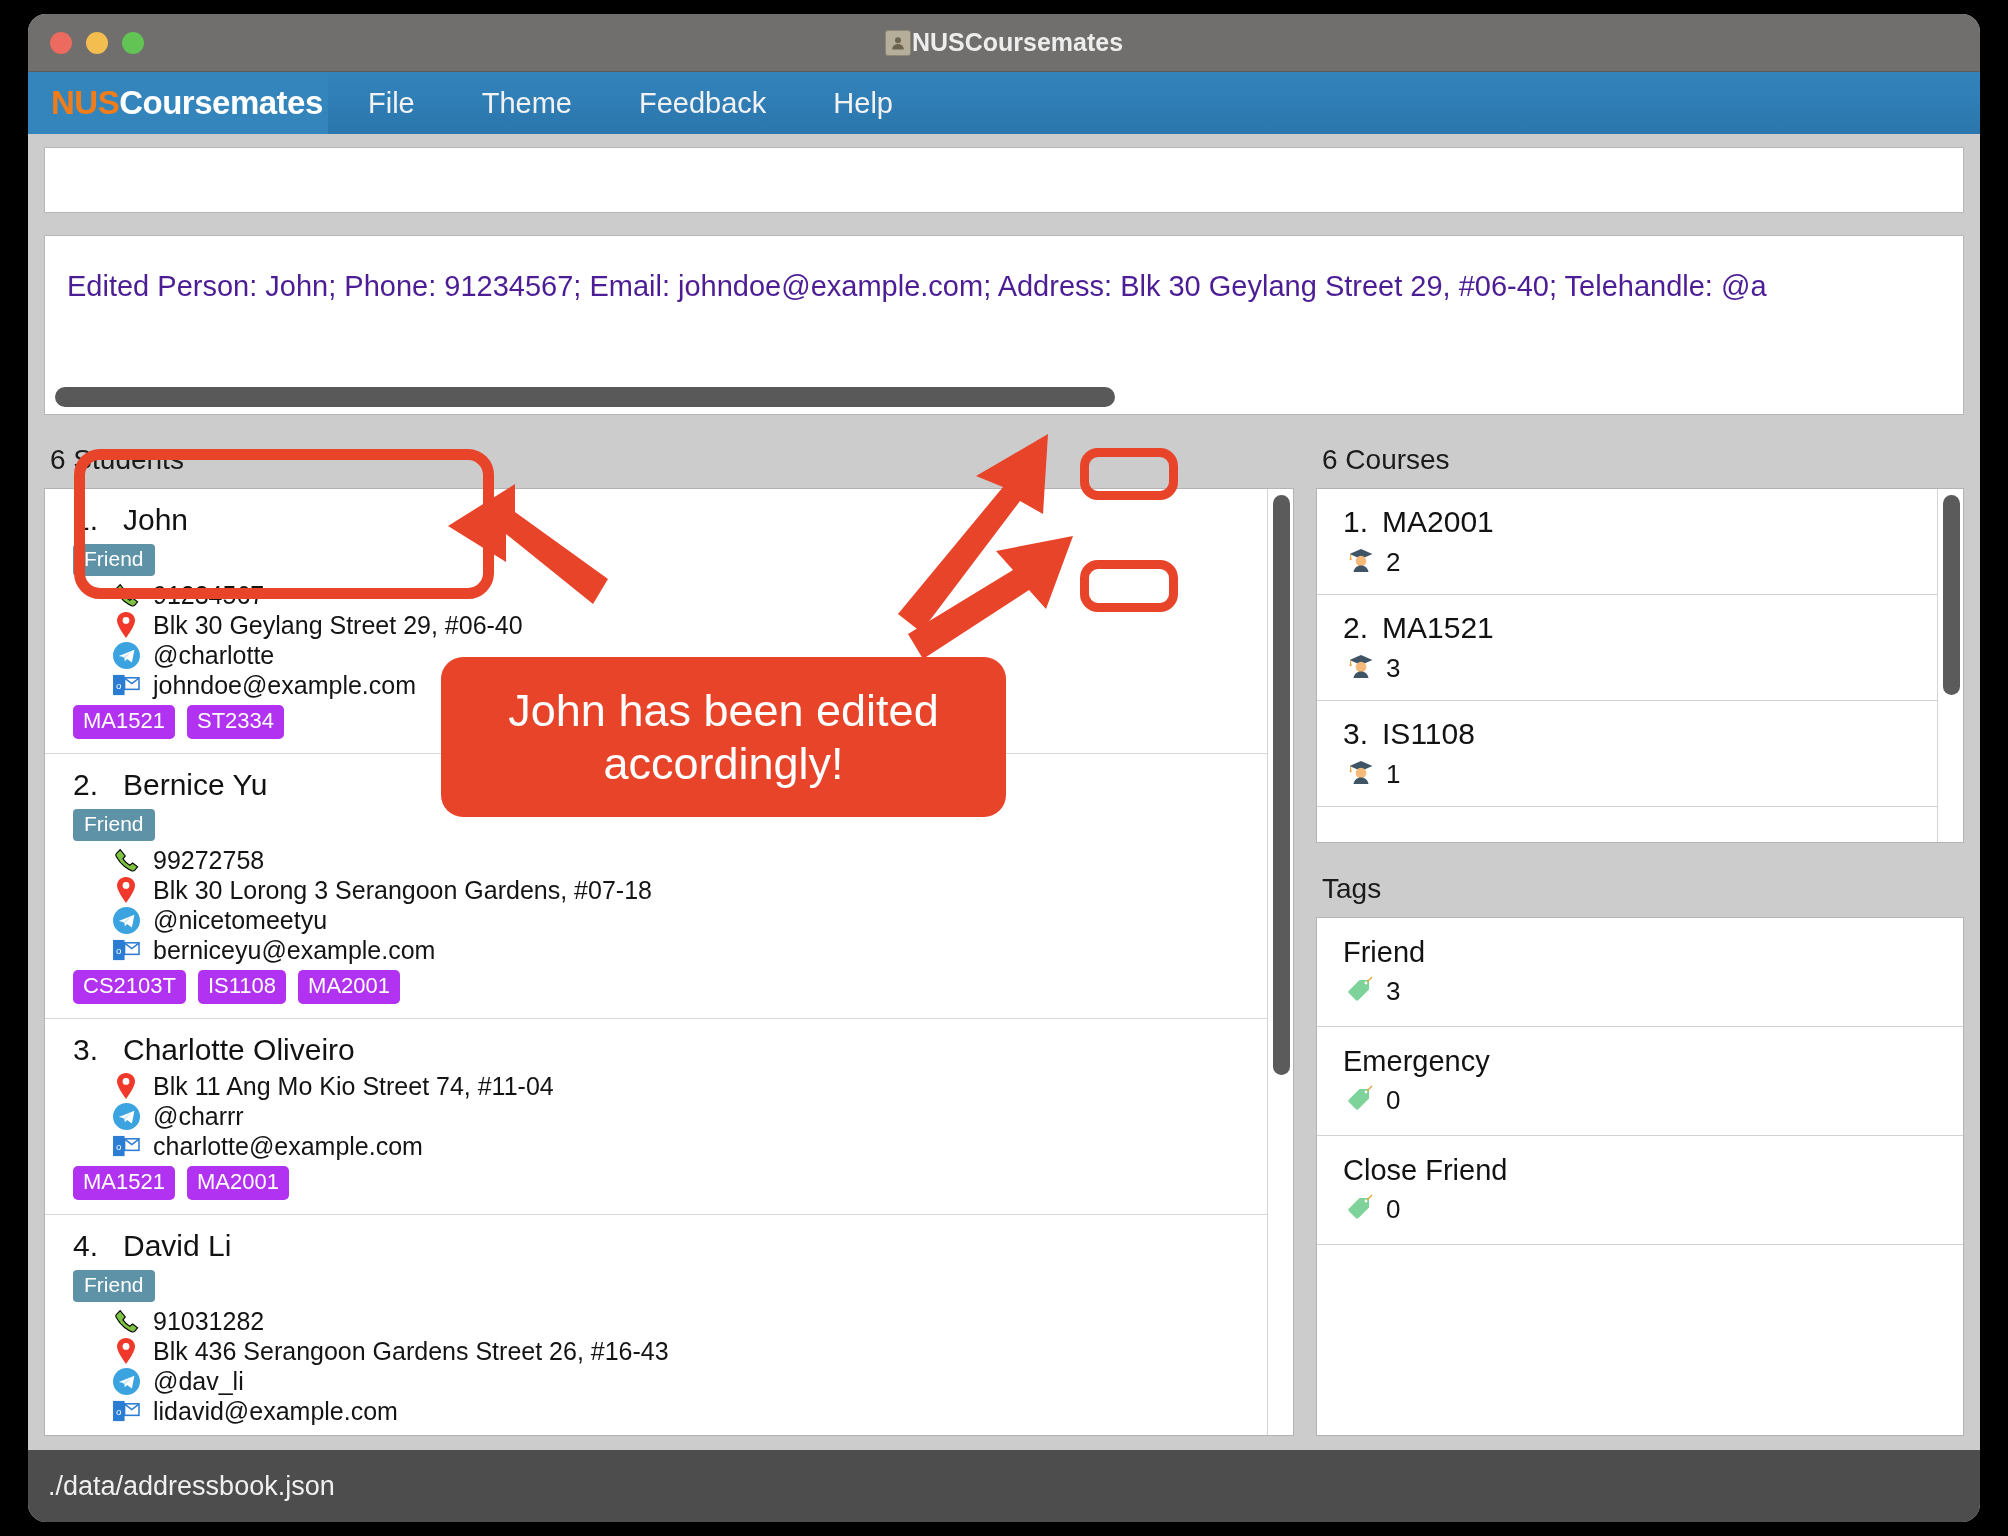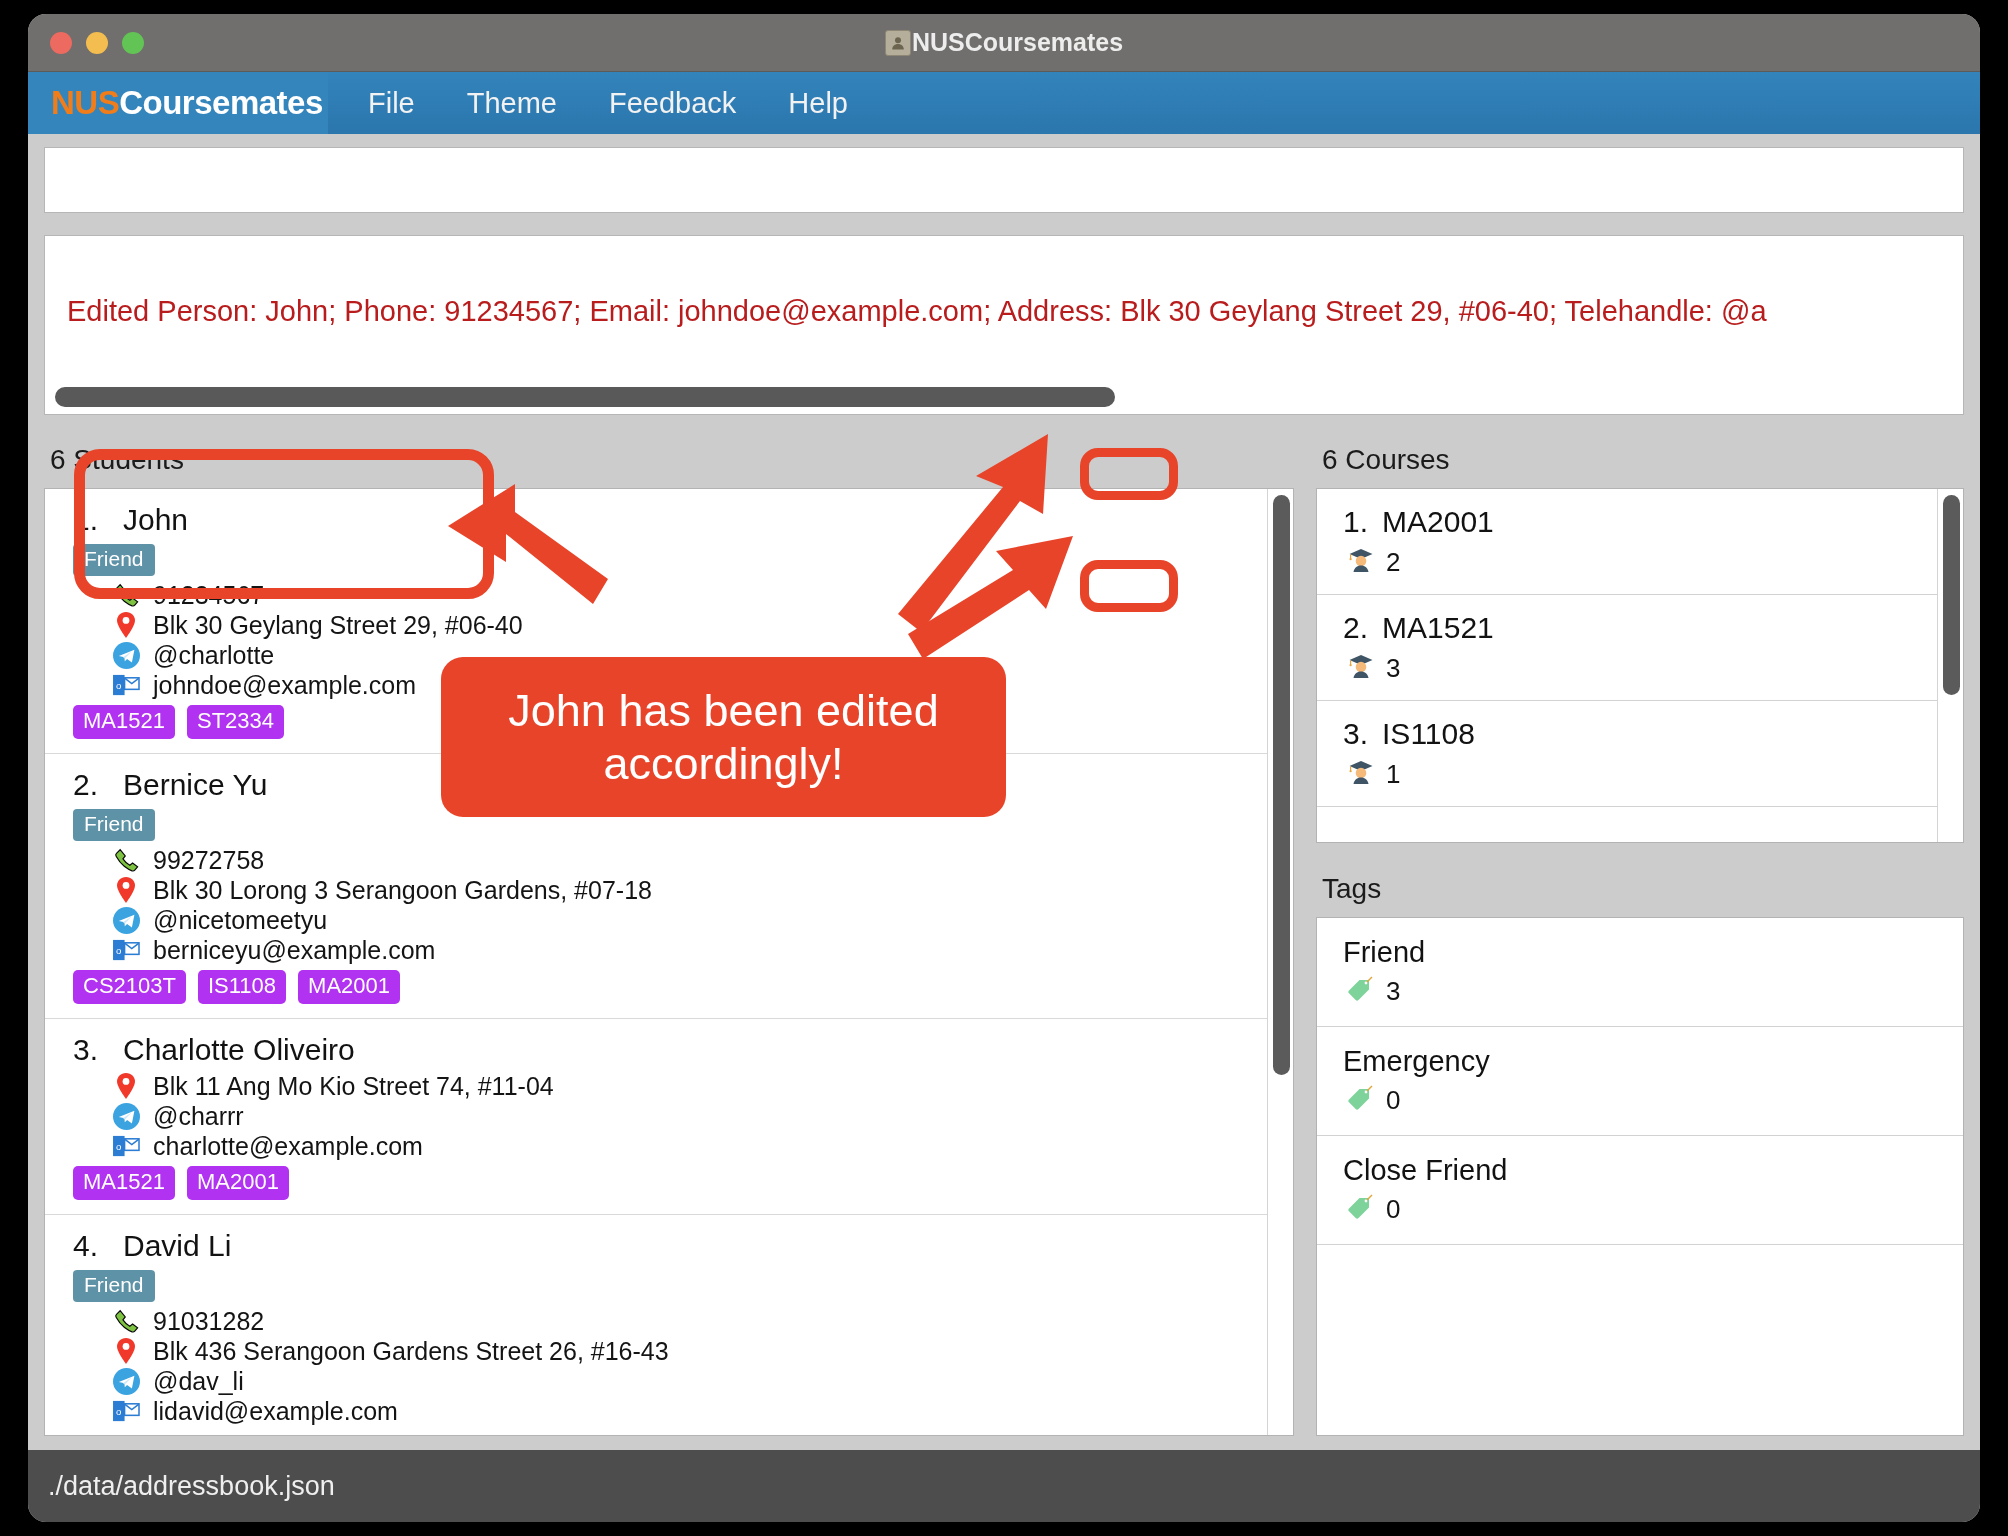--- a/index.html
+++ b/index.html
@@ -75,21 +75,21 @@
     letter-spacing: -0.5px;
   }
   #brand .nus { color: #f07d1a; }
   #brand .rest { color: #ffffff; }
   .menu-item {
     color: #f2f2f2;
     font-size: 29px;
     padding: 6px 22px;
     cursor: default;
   }
-  #menu-items { display: flex; align-items: flex-end; padding-left: 18px; gap: 8px; }
+  #menu-items { display: flex; align-items: flex-end; padding-left: 18px; gap: 23px; }
 
   
   #body {
     flex: 1;
     background: #cccccc;
     padding: 13px 16px 0 16px;
     display: flex;
     flex-direction: column;
     min-height: 0;
   }
@@ -108,23 +108,22 @@
     height: 180px;
     background: #ffffff;
     border: 1px solid #b6b6b6;
     flex: none;
     position: relative;
     overflow: hidden;
     padding: 34px 0 0 22px;
   }
   #result-text {
     font-size: 29px;
-    color: #b91c1c;
+    color: #4c1d95;
     white-space: nowrap;
-    margin-top: 25px;
   }
   #result-hscroll {
     position: absolute;
     left: 10px; bottom: 7px;
     width: 1060px; height: 20px;
     border-radius: 10px;
     background: #595959;
   }
 
   

